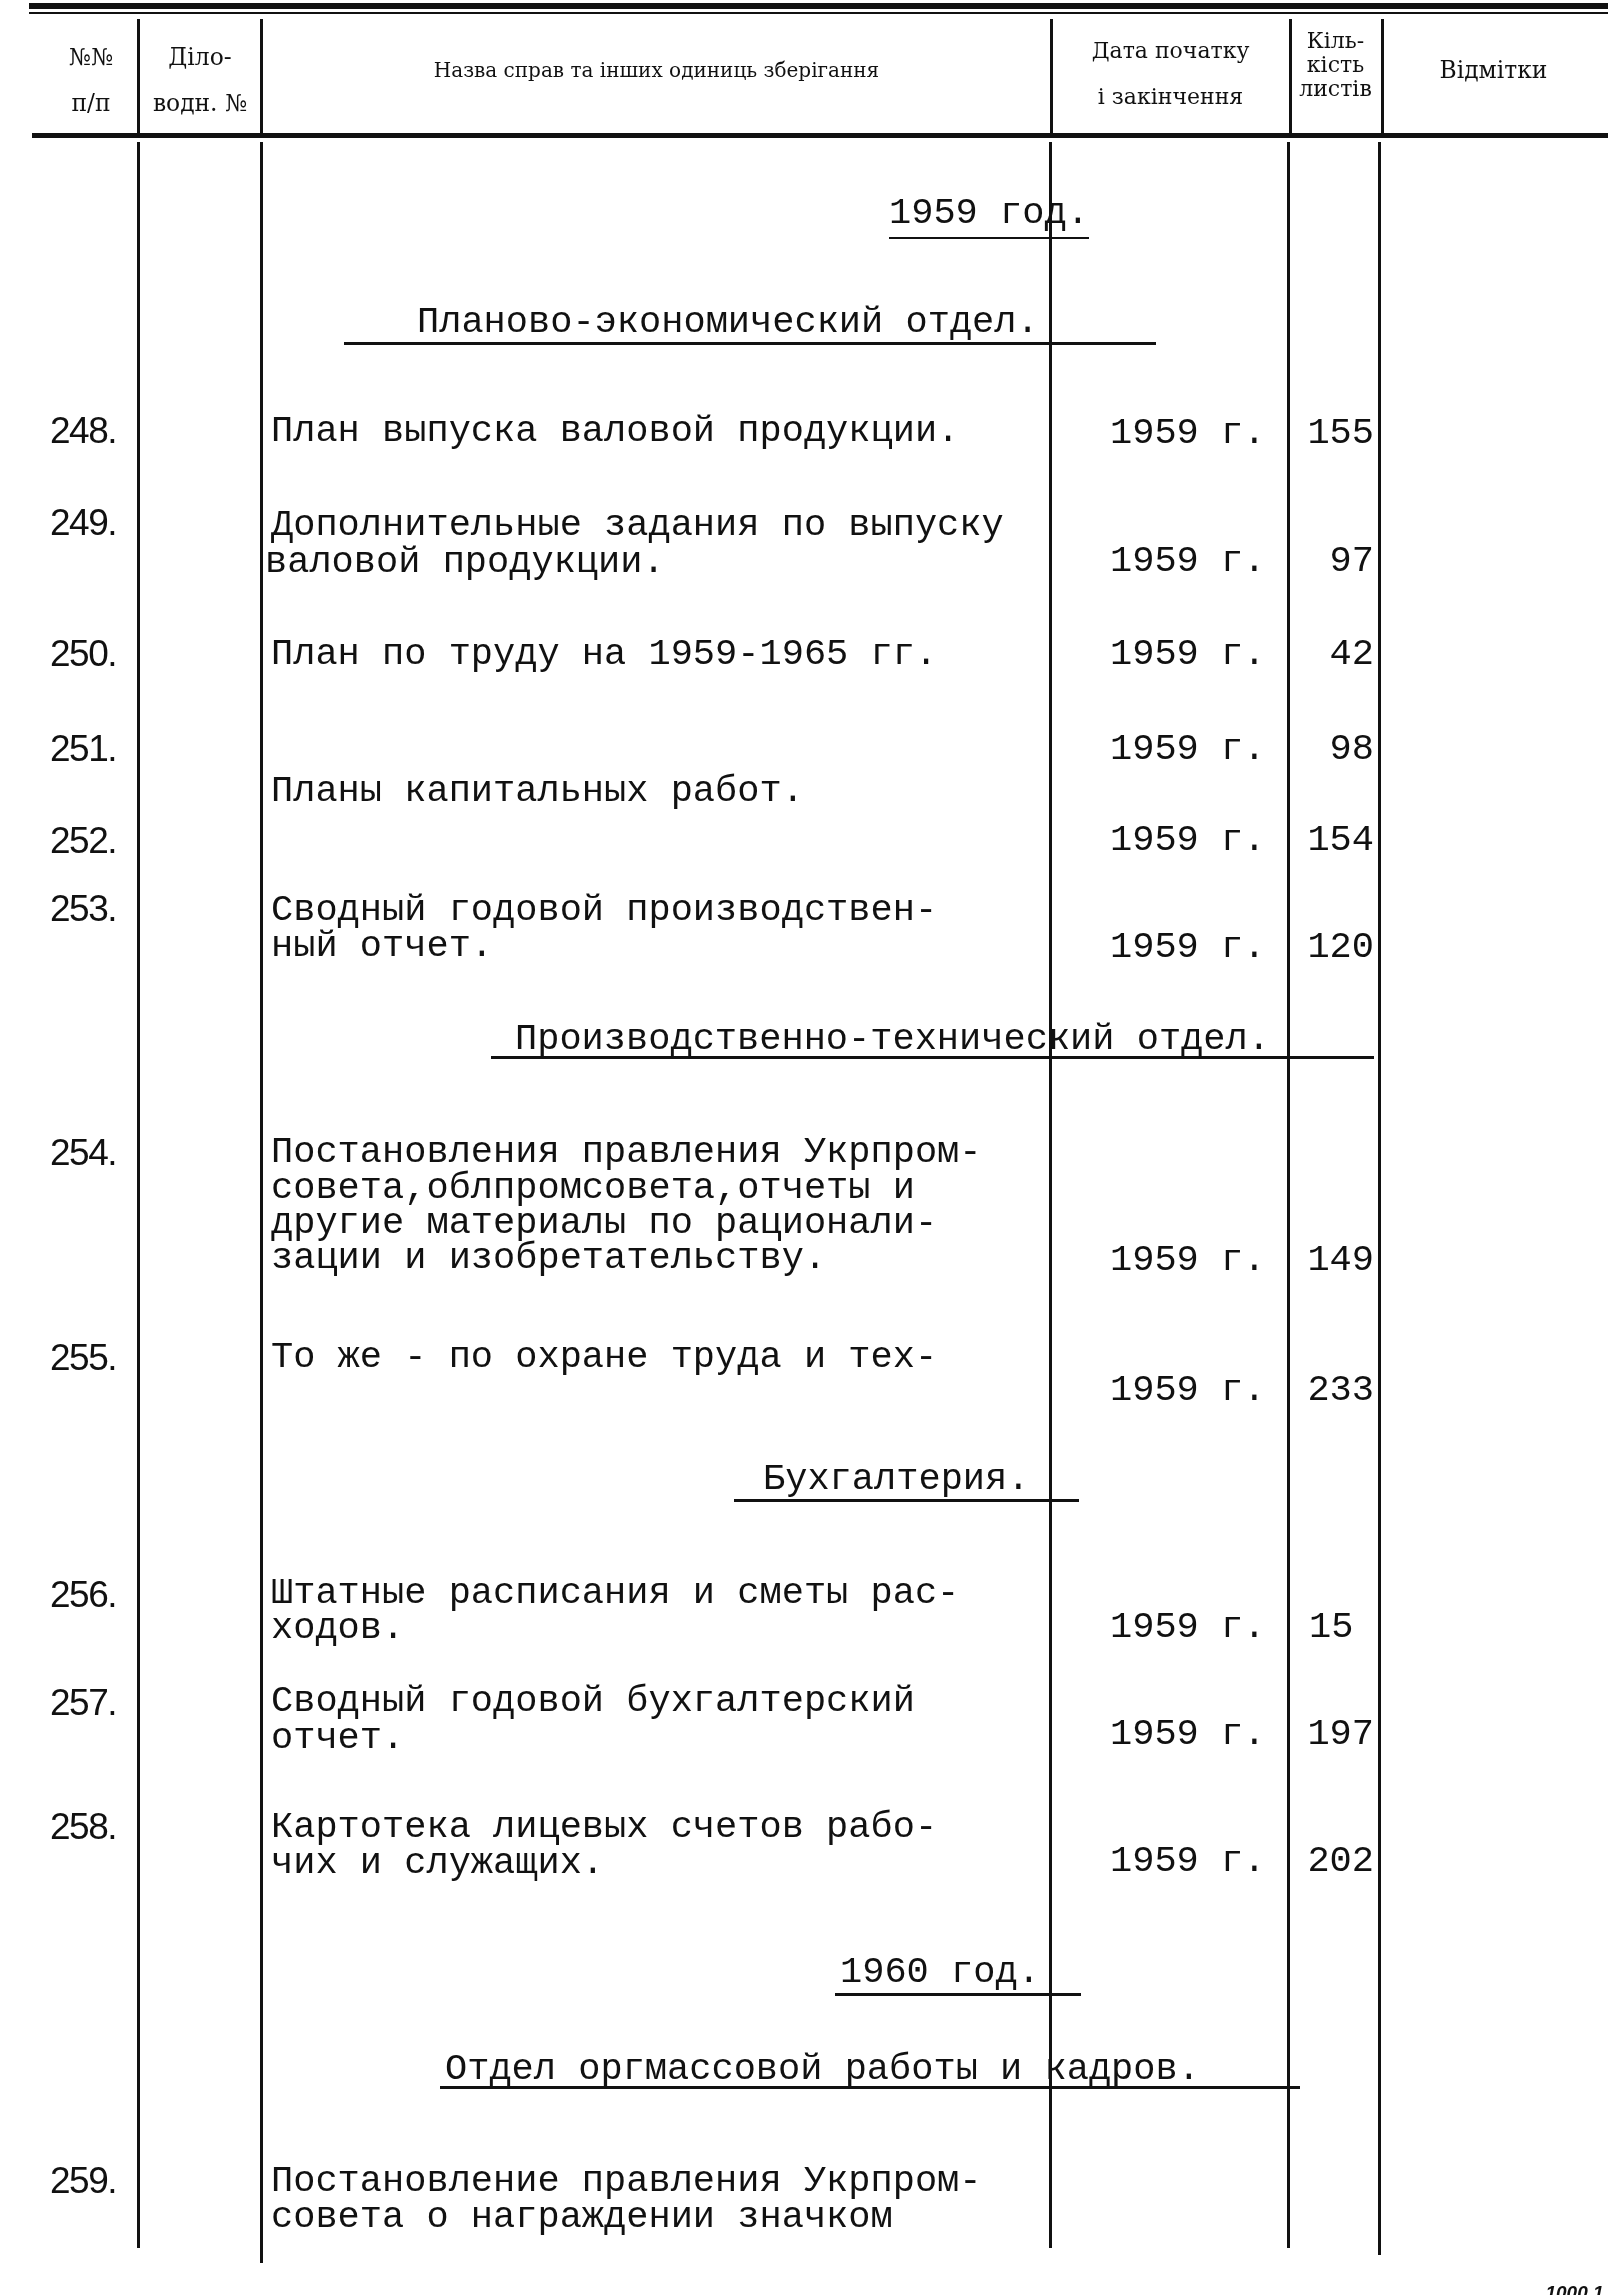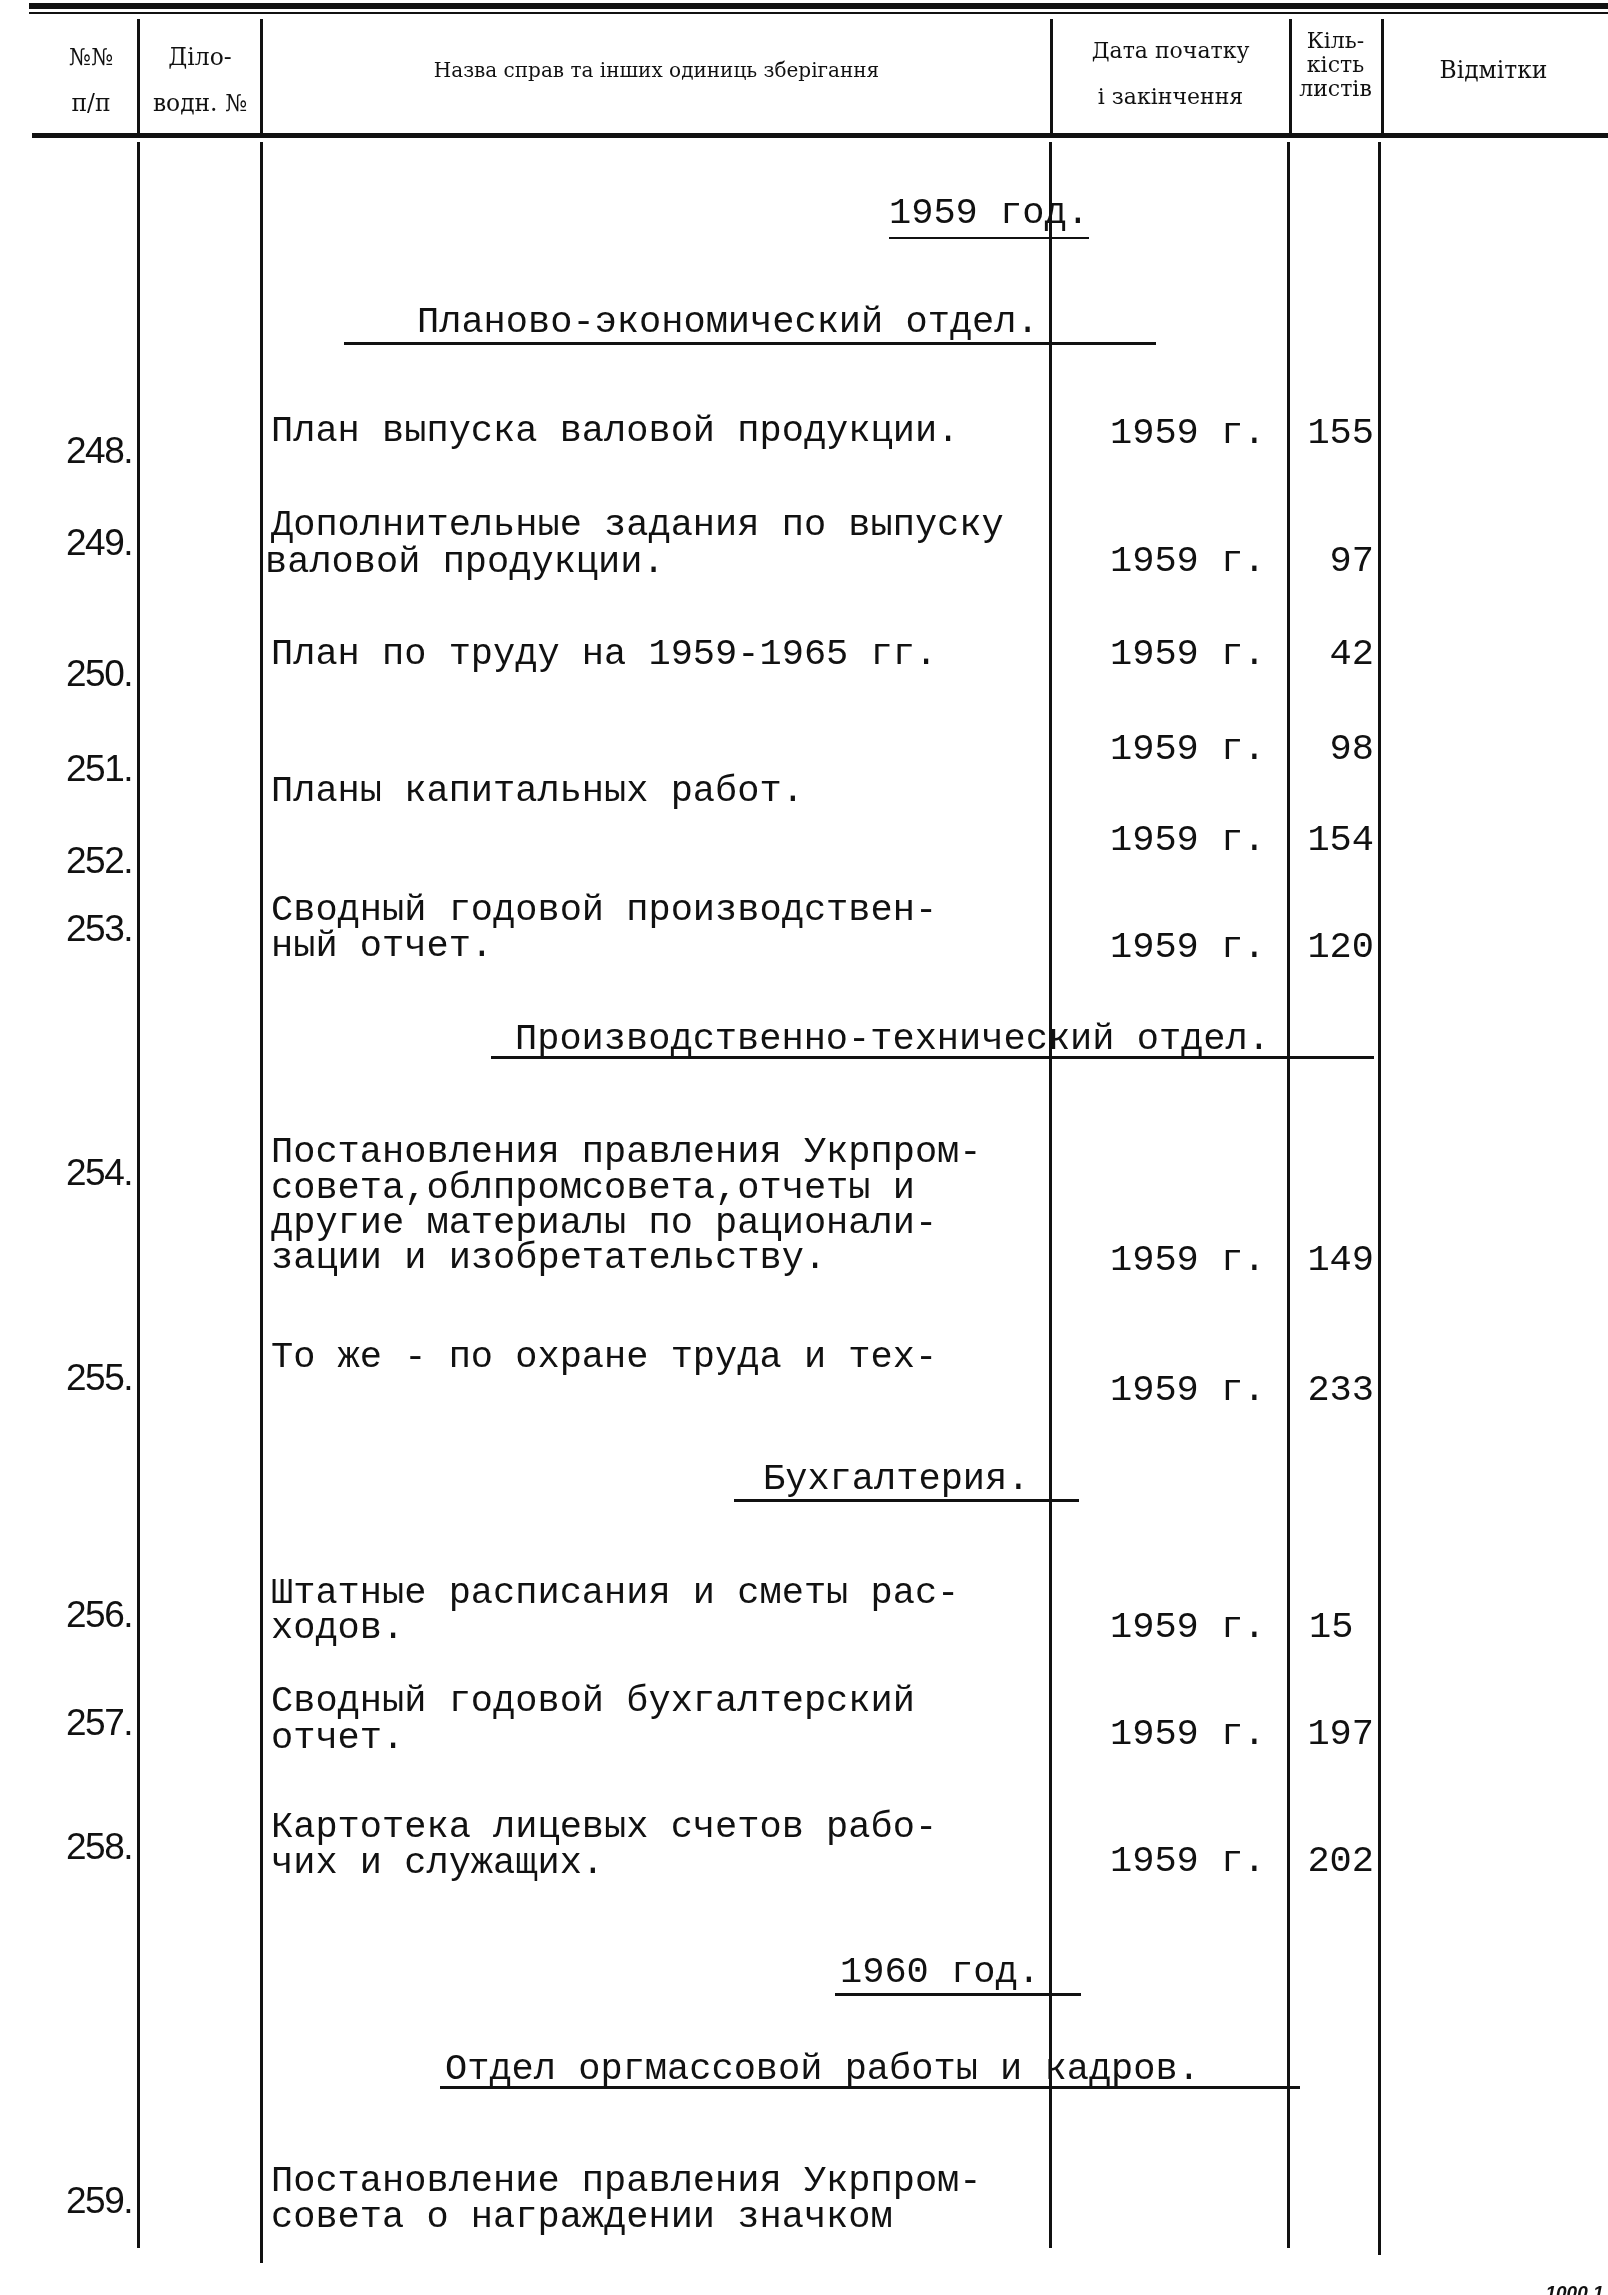--- a/index.html
+++ b/index.html
@@ -3,21 +3,21 @@
 <meta charset="utf-8">
 <style>
   html, body { margin: 0; padding: 0; background: #ffffff; }
   body { width: 1608px; height: 2295px; position: relative; overflow: hidden; color: #111; }
   .page { position: absolute; left: 0; top: 0; width: 1608px; height: 2295px; }
   .hline { position: absolute; background: #111; }
   .vline { position: absolute; background: #111; width: 2.9px; }
   .hdr { position: absolute; font-family: "DejaVu Serif", serif; font-size: 23.4px; text-align: center; line-height: 1.15; }
   .hdr-sm { font-size: 22px; }
   .tw { font-family: "Liberation Mono", monospace; font-size: 37px; position: absolute; line-height: 38px; white-space: pre; text-align: right; }
-  .num { position: absolute; font-family: "Liberation Sans", sans-serif; font-size: 37px; left: 66px; letter-spacing: -1.5px; margin-top: 20px; }
+  .num { position: absolute; font-family: "Liberation Sans", sans-serif; font-size: 37px; left: 50px; letter-spacing: -1.5px; }
   .date { position: absolute; left: 1110px; font-family: "Liberation Mono", monospace; font-size: 37px; white-space: pre; }
   .cnt { position: absolute; font-family: "Liberation Mono", monospace; font-size: 37px; text-align: right; width: 80px; left: 1294px; white-space: pre; }
   .u { text-decoration: none; border-bottom: 2.9px solid #111; padding-bottom: 2.9px; }
   .center { position: absolute; font-family: "Liberation Mono", monospace; font-size: 37px; white-space: pre; }
   .foot { position: absolute; right: 4.4px; bottom: -8.8px; font-family: "Liberation Sans", sans-serif; font-size: 19px; font-weight: bold; font-style: italic; }
 </style>
 </head>
 <body>
 
 <div class="page">

